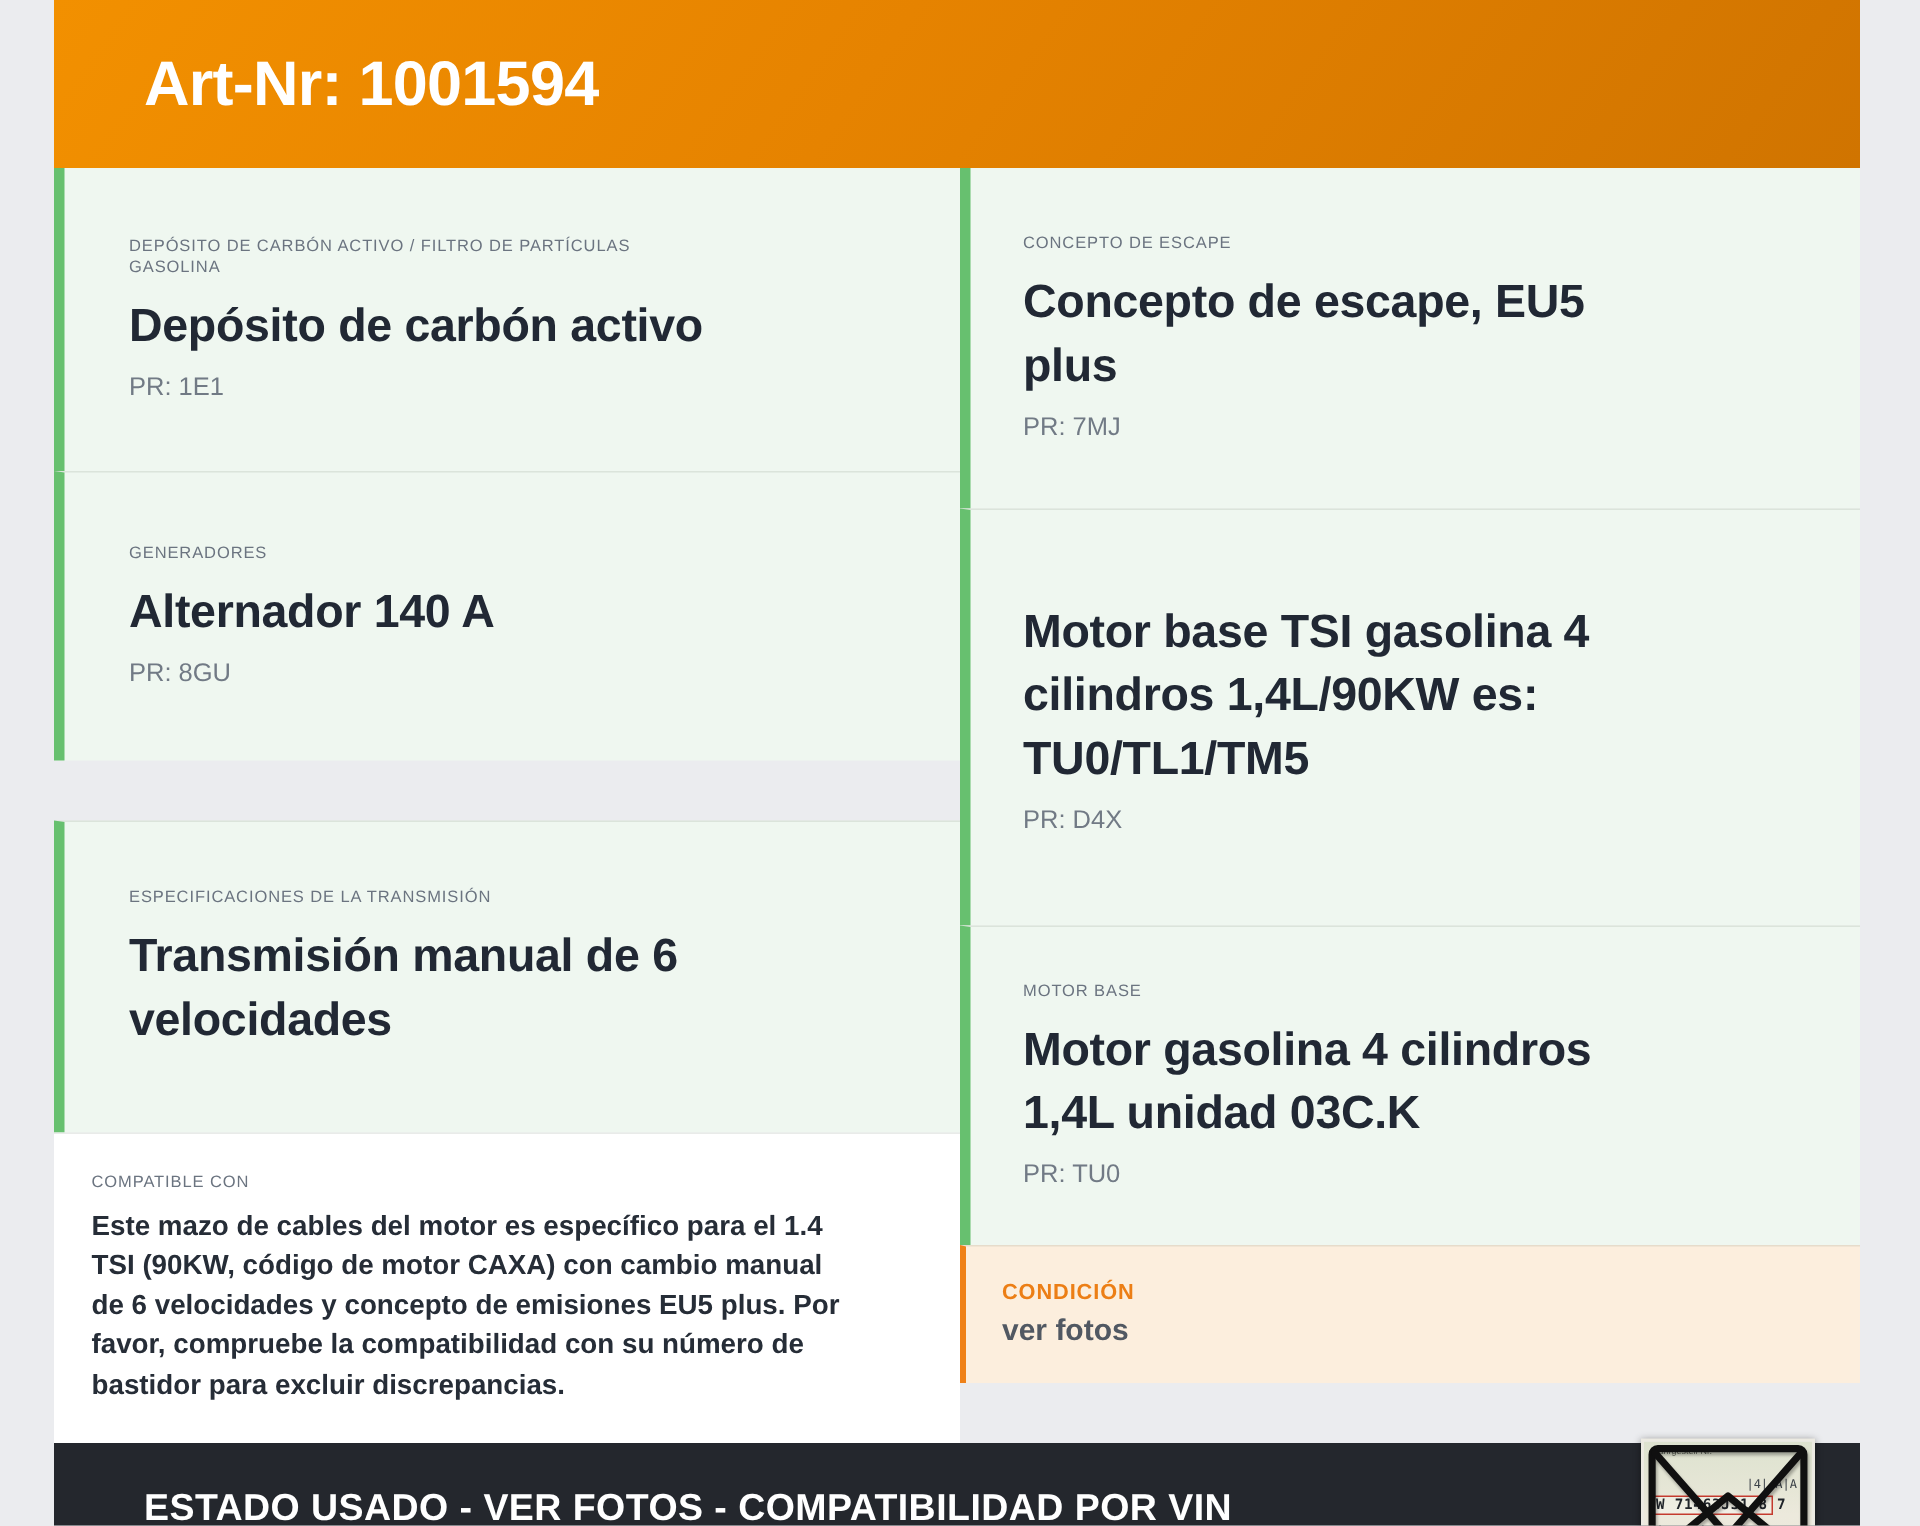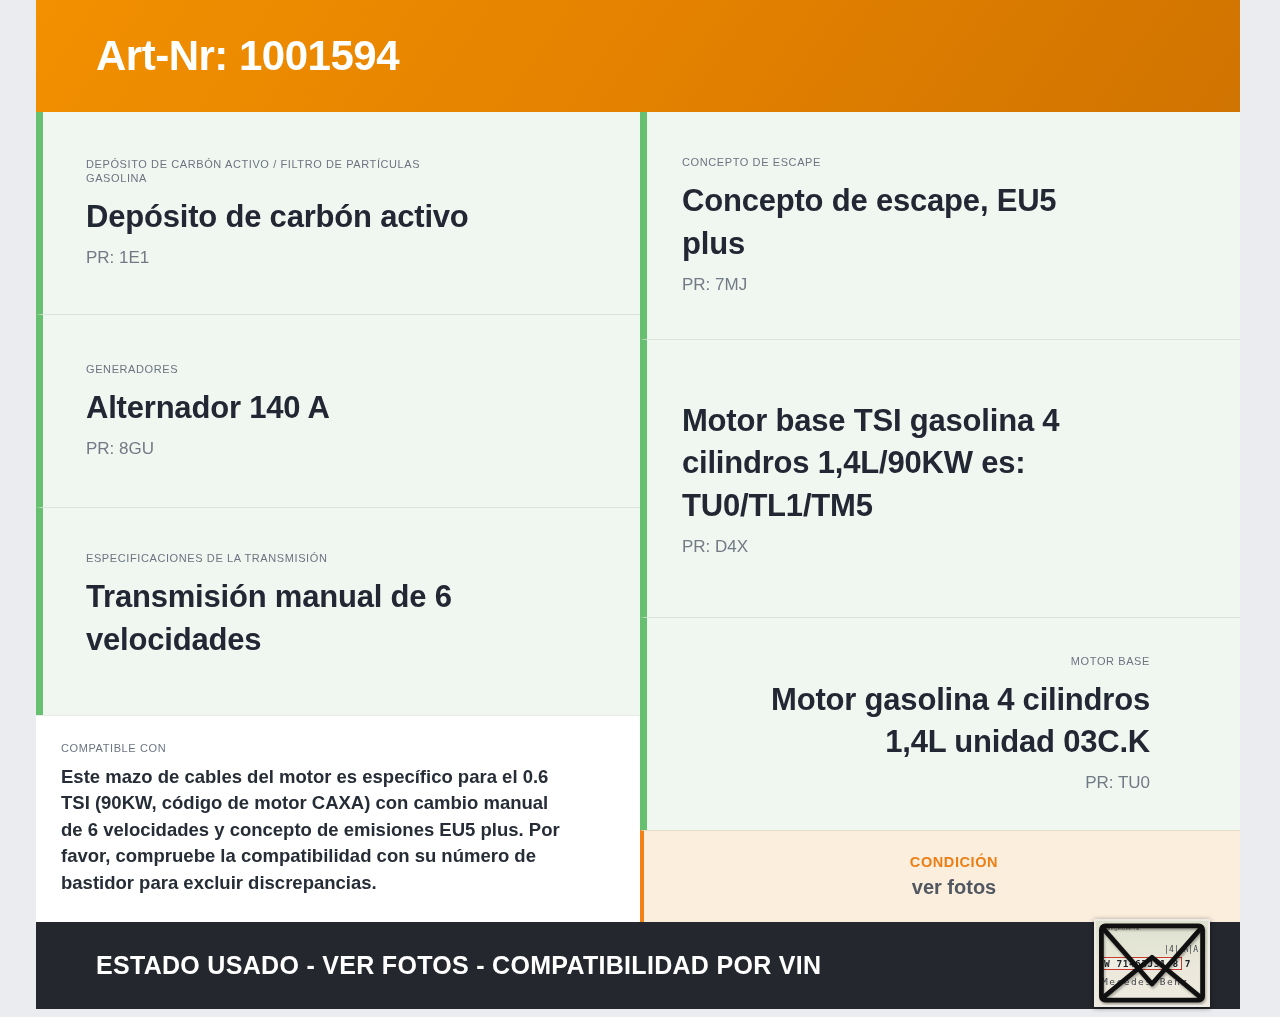--- a/index.html
+++ b/index.html
@@ -41,39 +41,39 @@
     color:var(--label-gray,#6b7480);font-size:11px;font-weight:400;letter-spacing:.6px;
     line-height:1.27;margin-bottom:10px;white-space:pre-line;
   }
   .card-title{
     color:var(--title-dark,#212834);font-size:31px;font-weight:700;letter-spacing:-.2px;
     line-height:1.38;margin-bottom:9px;white-space:pre-line;
   }
   .card-pr{color:var(--pr-gray,#717a85);font-size:17px;line-height:1.2;}
 
   
-  .hL1{height:202px;} .hL2{height:193px;} .hL3{height:208px;} .hL4{height:207px;}
-  .hR1{height:227px;} .hR2{height:278px;} .hR3{height:213px;text-align:right;} .hR4{height:92px;}
+  .hL1{height:202px;} .hL2{height:193px;} .hL3{height:208px;margin-top:40px;} .hL4{height:207px;}
+  .hR1{height:227px;} .hR2{height:278px;} .hR3{height:213px;} .hR4{height:92px;}
 
   
   .card.compatible{
     background:var(--white-card-bg,#ffffff);border-left:none;
     padding-left:25px;padding-right:9px;
   }
   .compatible-text{
     color:#262d37;font-size:18.5px;font-weight:700;line-height:26.5px;
     white-space:pre-line;letter-spacing:0;
   }
   .card.compatible .card-label{margin-bottom:8px;}
 
   
   .card.condition{
     background:var(--orange-card-bg,#fceedd);
     border-left:4px solid var(--orange-bar,#ef8118);
-    padding-left:24px;text-align:center;
+    padding-left:24px;
   }
   .condition-label{
     color:var(--orange-label,#ec7e15);font-size:14.5px;font-weight:700;letter-spacing:.6px;margin-bottom:6px;
   }
   .condition-value{color:#515862;font-size:20px;font-weight:700;}
 
   
   .footer{
     position:relative;height:87px;width:100%;
     background:var(--footer-bg,#24272d);
@@ -125,21 +125,21 @@
           <div class="card-title">Alternador 140 A</div>
           <div class="card-pr">PR: 8GU</div>
         </section>
         <section class="card green hL3">
           <div class="card-label">ESPECIFICACIONES DE LA TRANSMISIÓN</div>
           <div class="card-title">Transmisión manual de 6
 velocidades</div>
         </section>
         <section class="card compatible hL4">
           <div class="card-label">COMPATIBLE CON</div>
-          <div class="compatible-text">Este mazo de cables del motor es específico para el 0.6
+          <div class="compatible-text">Este mazo de cables del motor es específico para el 1.4
 TSI (90KW, código de motor CAXA) con cambio manual
 de 6 velocidades y concepto de emisiones EU5 plus. Por
 favor, compruebe la compatibilidad con su número de
 bastidor para excluir discrepancias.</div>
         </section>
       </div>
 
       <div class="col col-right">
         <section class="card green hR1">
           <div class="card-label">CONCEPTO DE ESCAPE</div>

